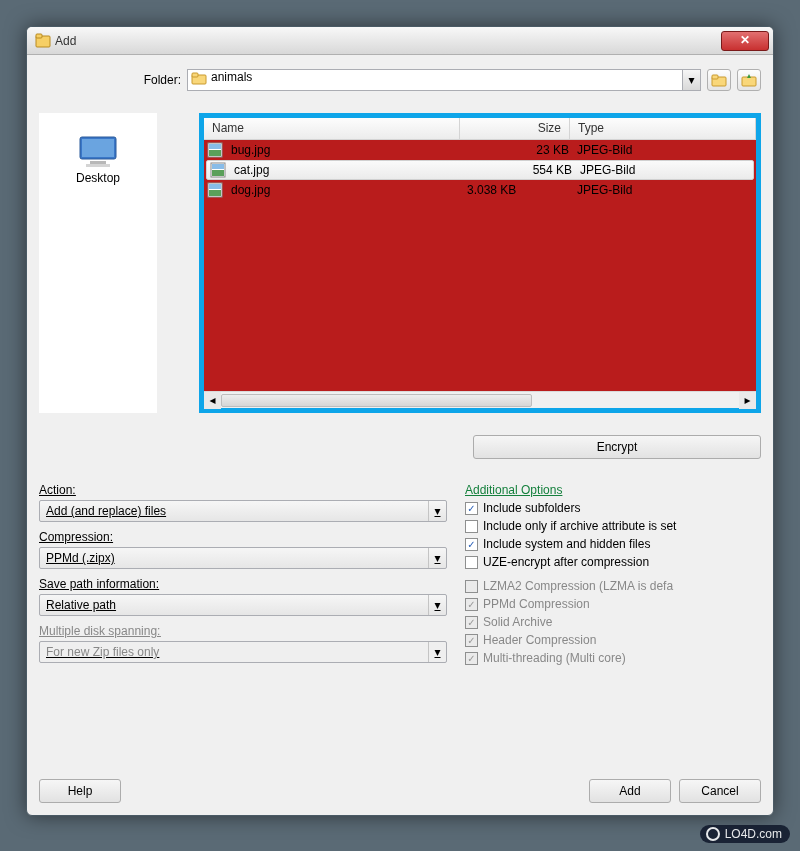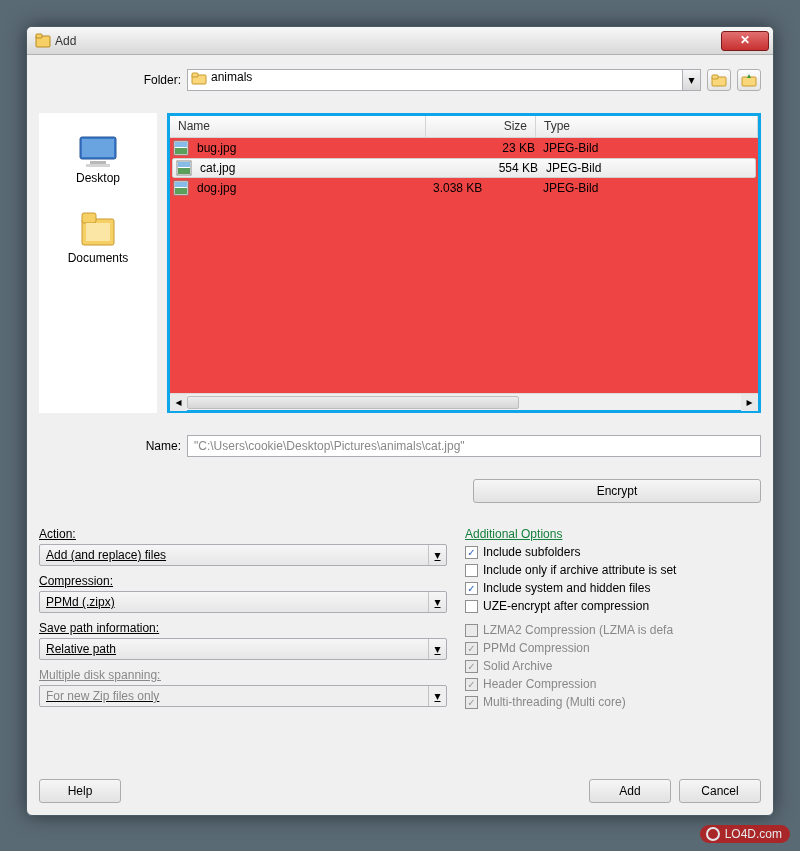--- a/index.html
+++ b/index.html
@@ -33,21 +33,21 @@
     flex: 1; height: 22px; border: 1px solid #abadb3; background: #fff; display: flex; align-items: flex-start;
   }
   .folder-combo .folder-ico { width:16px; height:16px; margin-left:3px; }
   .folder-combo span.txt { flex:1; padding: 0 4px; }
   .folder-combo .dd { width: 18px; height: 100%; border-left:1px solid #abadb3; background: linear-gradient(#f6f6f6,#d9d9d9); display:flex;align-items:center;justify-content:center; }
   .tool-btn { width:24px; height:22px; border:1px solid #b0b0b0; border-radius:3px; background:linear-gradient(#fdfdfd,#e5e5e5); display:flex;align-items:center;justify-content:center; cursor:pointer; }
   .mid-area { display:flex; gap:10px; height: 300px; }
   .places { width: 118px; background:#fff; border: none; display:flex; flex-direction:column; align-items:center; padding-top: 20px; gap: 24px; }
   .place { display:flex; flex-direction:column; align-items:center; gap:2px; cursor:pointer; }
   .place-label { font-size: 12px; }
-  .listview { flex:1; background:#ef4444; border:3px solid #0ea5e9; display:flex; flex-direction:column; }
+  .listview { flex:1; background:#b91c1c; border:5px solid #0ea5e9; display:flex; flex-direction:column;margin-left:32px; }
   .lv-header { display:flex; background:linear-gradient(#fdfdfd,#ececec); border-bottom:1px solid #d4d4d4; height:22px; }
   .lv-hcol { padding: 3px 8px; border-right:1px solid #d4d4d4; color:#333; }
   .lv-rows { flex:1; overflow:hidden; }
   .lv-row { display:flex; align-items:center; height:20px; padding: 0 3px; }
   .lv-row.selected { background: linear-gradient(#fafafa,#ebebeb); border:1px solid #d0d0d0; border-radius:2px; margin: 0 2px; }
   .lv-icon { width:16px; height:16px; margin-right:4px; }
   .lv-cell { overflow:hidden; white-space:nowrap; padding: 0 4px; }
   .hscroll { height:17px; background:#f0f0f0; border-top:1px solid #dadada; display:flex; align-items:center; }
   .hscroll .arrow { width:17px; height:17px; background:#e9e9e9; display:flex;align-items:center;justify-content:center; }
   .hscroll .track { flex:1; height:13px; background:#f0f0f0; position:relative; }
@@ -66,21 +66,21 @@
   .combo .dd { width:18px; height:100%; display:flex;align-items:center;justify-content:center; border-left:1px solid #c4c4c4; }
   .disabled { color:#888; }
   .option-label { text-decoration: underline; color:#15803d; margin-bottom:2px; }
   .check-row { display:flex; align-items:center; gap:5px; height:18px; }
   .checkbox { width:13px; height:13px; border:1px solid #8e8f8f; background:#fff; display:flex;align-items:center;justify-content:center; font-size:10px; color:#2a60b8; }
   .checkbox.disabled { background:#eaeaea; color:#999; }
   .check-row.disabled span.lbl { color:#888; }
   .bottom-bar { display:flex; justify-content:space-between; margin-top:auto; padding-top:10px; }
   .btn { min-width:82px; }
   .watermark { position:absolute; right:10px; bottom:8px; display:flex; align-items:center; gap:6px; opacity:0.85; }
-  .watermark-badge { background:#b91c1c; color:#fff; padding:2px 8px 2px 6px; border-radius:10px; display:flex; align-items:center; gap:5px; font-size:13px; }
+  .watermark-badge { background:#0f172a; color:#fff; padding:2px 8px 2px 6px; border-radius:10px; display:flex; align-items:center; gap:5px; font-size:13px; }
   .watermark-badge .circ { width:14px; height:14px; border-radius:50%; border:2px solid #fff; display:inline-block; }
   svg { display:block; }
 </style>
 </head>
 <body>
 
 <div class="window-frame">
   <div class="titlebar">
     <span class="titlebar-icon">
       <svg width="16" height="16">
@@ -125,28 +125,20 @@
     <div class="mid-area">
       <div class="places">
         <div class="place">
           <svg width="44" height="36">
               <rect x="4" y="4" width="36" height="22" rx="2" fill="#3a77c8" stroke="#2a5a9a"></rect>
               <rect x="6" y="6" width="32" height="18" fill="#6aa4e0"></rect>
               <rect x="14" y="28" width="16" height="3" fill="#b8b8b8"></rect>
               <rect x="10" y="31" width="24" height="3" fill="#d4d4d4"></rect>
             </svg>
           <div class="place-label">Desktop</div>
-        </div>
-        <div class="place">
-          <svg width="44" height="40">
-              <rect x="6" y="10" width="32" height="26" rx="2" fill="#f6cf65" stroke="#c99a2e"></rect>
-              <rect x="6" y="4" width="14" height="10" rx="2" fill="#f6cf65" stroke="#c99a2e"></rect>
-              <rect x="10" y="14" width="24" height="18" fill="#fbe6a6"></rect>
-            </svg>
-          <div class="place-label">Documents</div>
         </div>
       </div>
 
       <div class="listview">
         <div class="lv-header">
           <div class="lv-hcol" style="width:256px">Name</div>
           <div class="lv-hcol" style="width:110px;text-align:right">Size</div>
           <div class="lv-hcol" style="flex:1">Type</div>
         </div>
         <div class="lv-rows" id="lv-rows">
@@ -197,24 +189,20 @@
           <div class="track">
               <div class="thumb"></div>
             </div>
           <div class="arrow">
               <span>▸</span>
             </div>
         </div>
       </div>
     </div>
 
-    <div class="row">
-      <div class="label-right">Name:</div>
-      <input type="text" class="name-input" readonly="" value="&quot;C:\Users\cookie\Desktop\Pictures\animals\cat.jpg&quot;" style="">
-    </div>
 
     <div class="encrypt-row">
       <div class="big-btn encrypt-btn">
           <span>Encrypt</span>
         </div>
     </div>
 
     <div class="lower">
       <div class="lower-left">
         <div class="field-label first">Action:</div>

